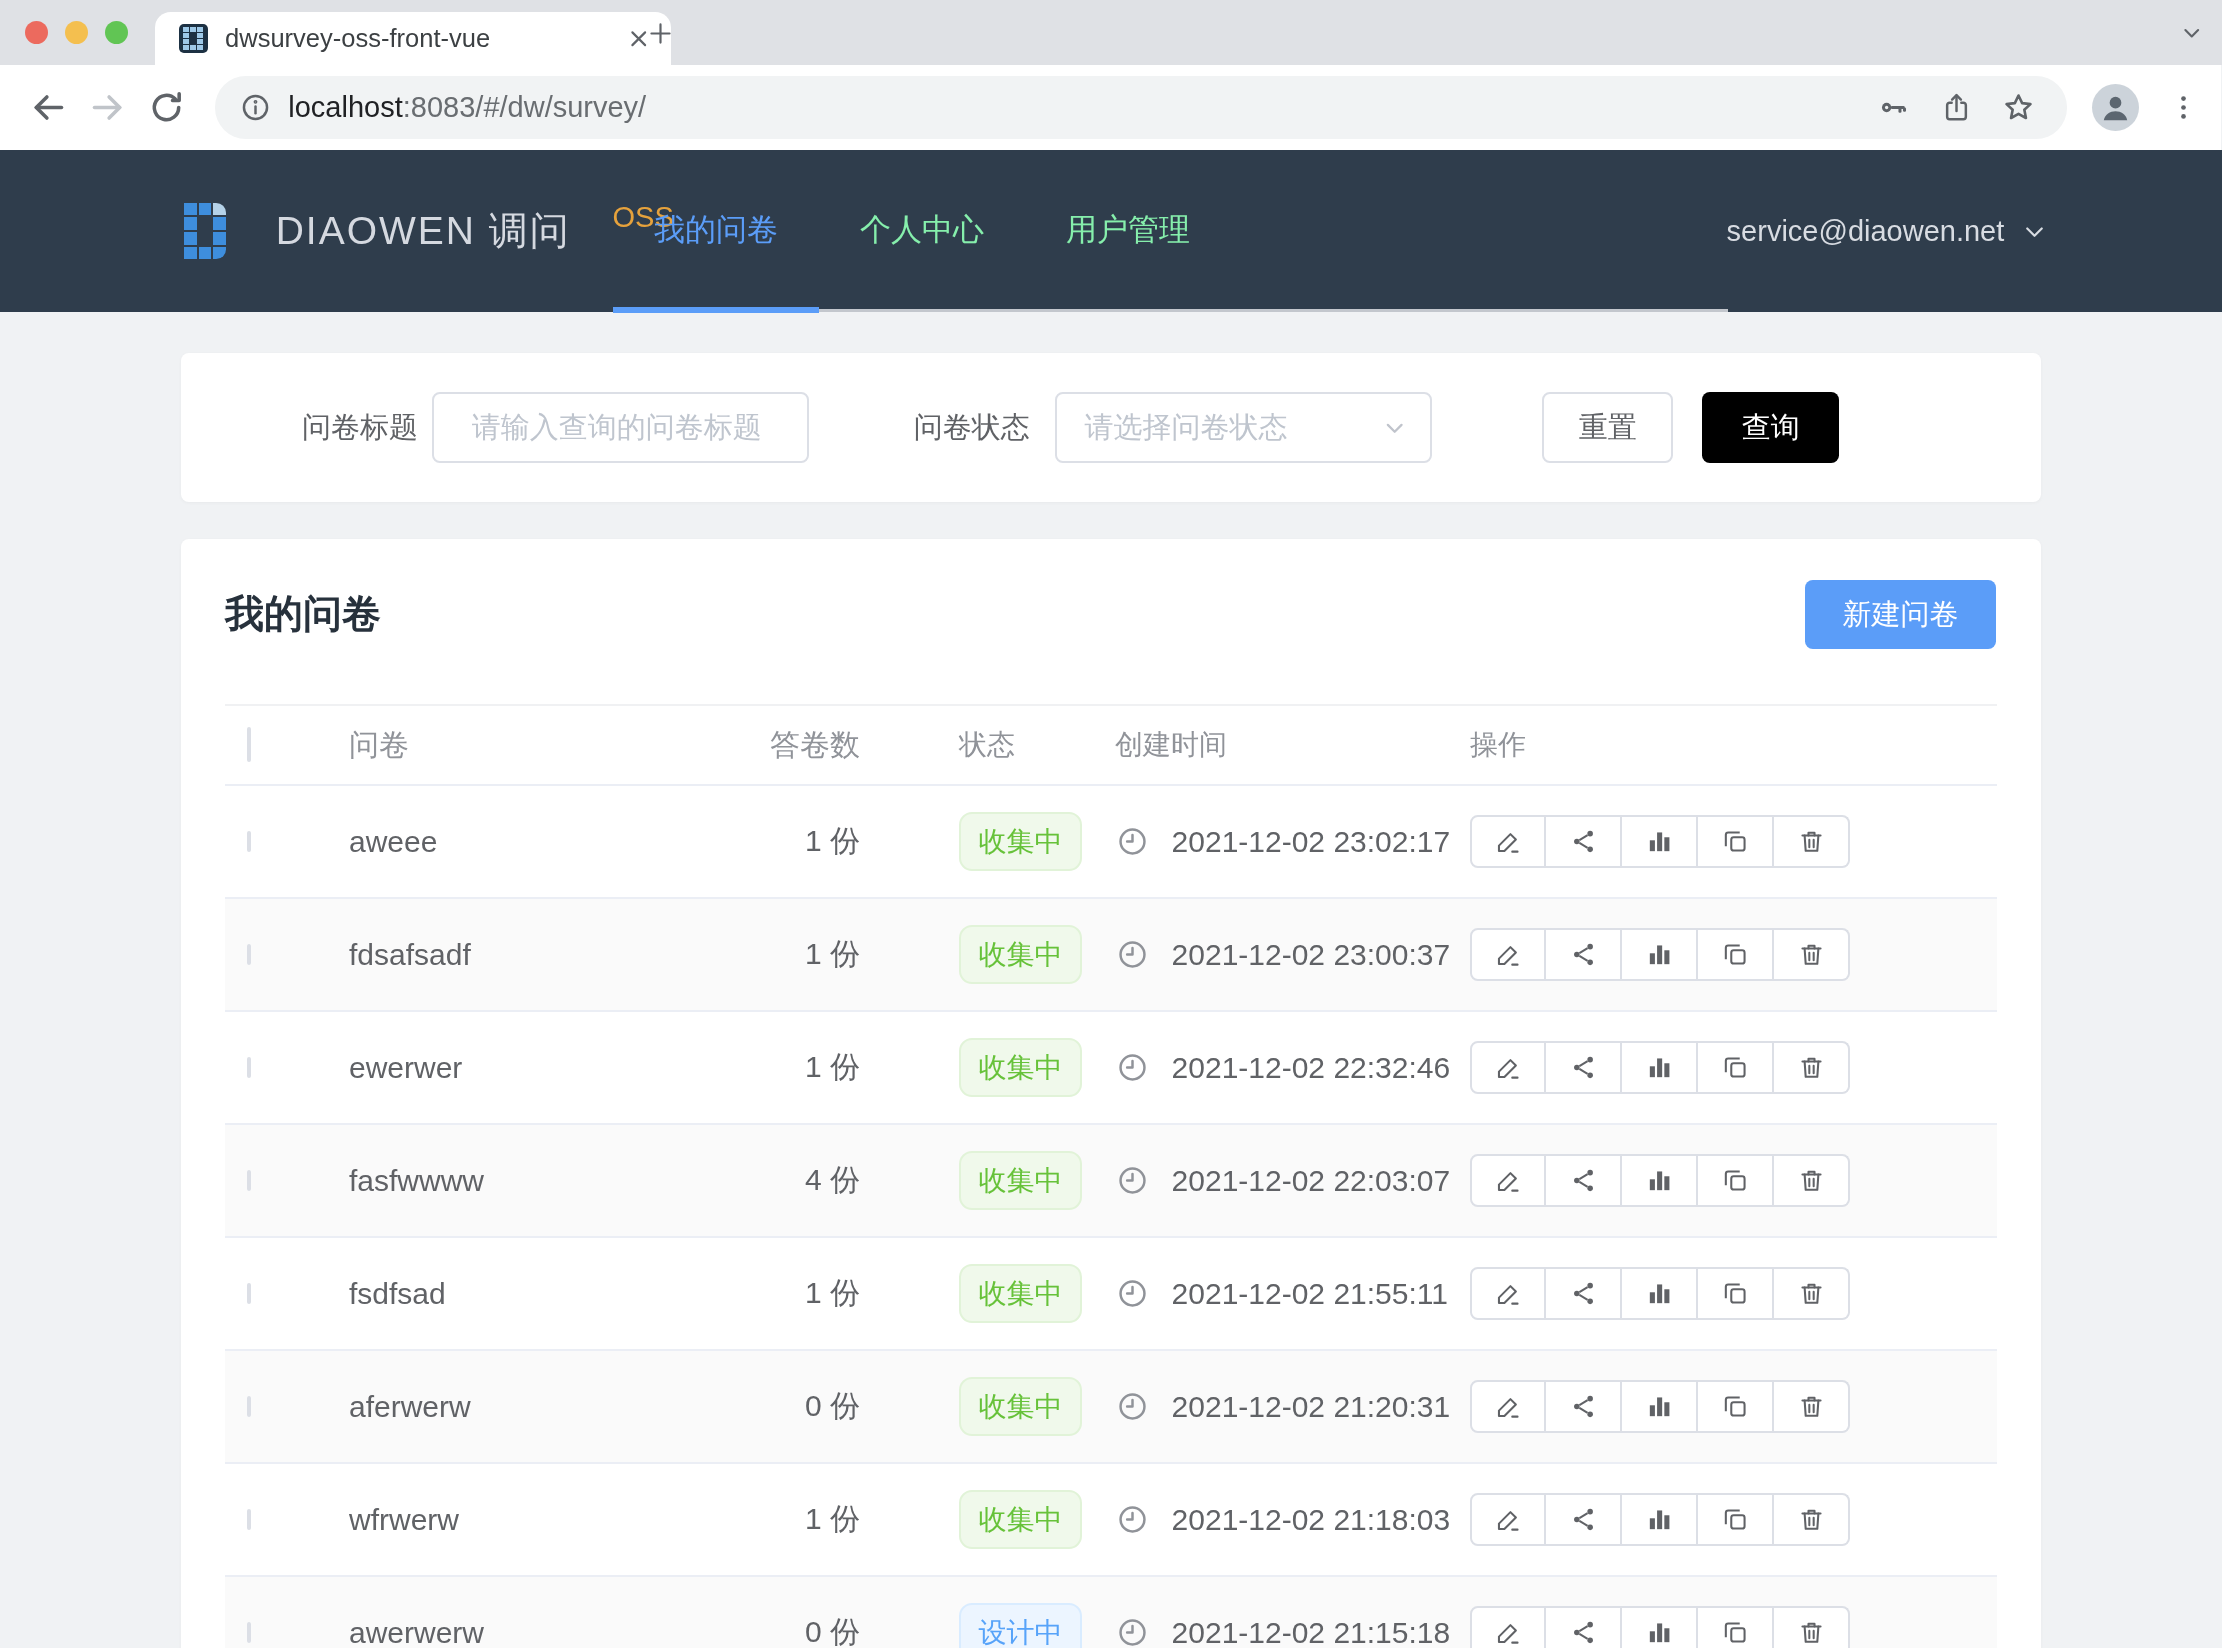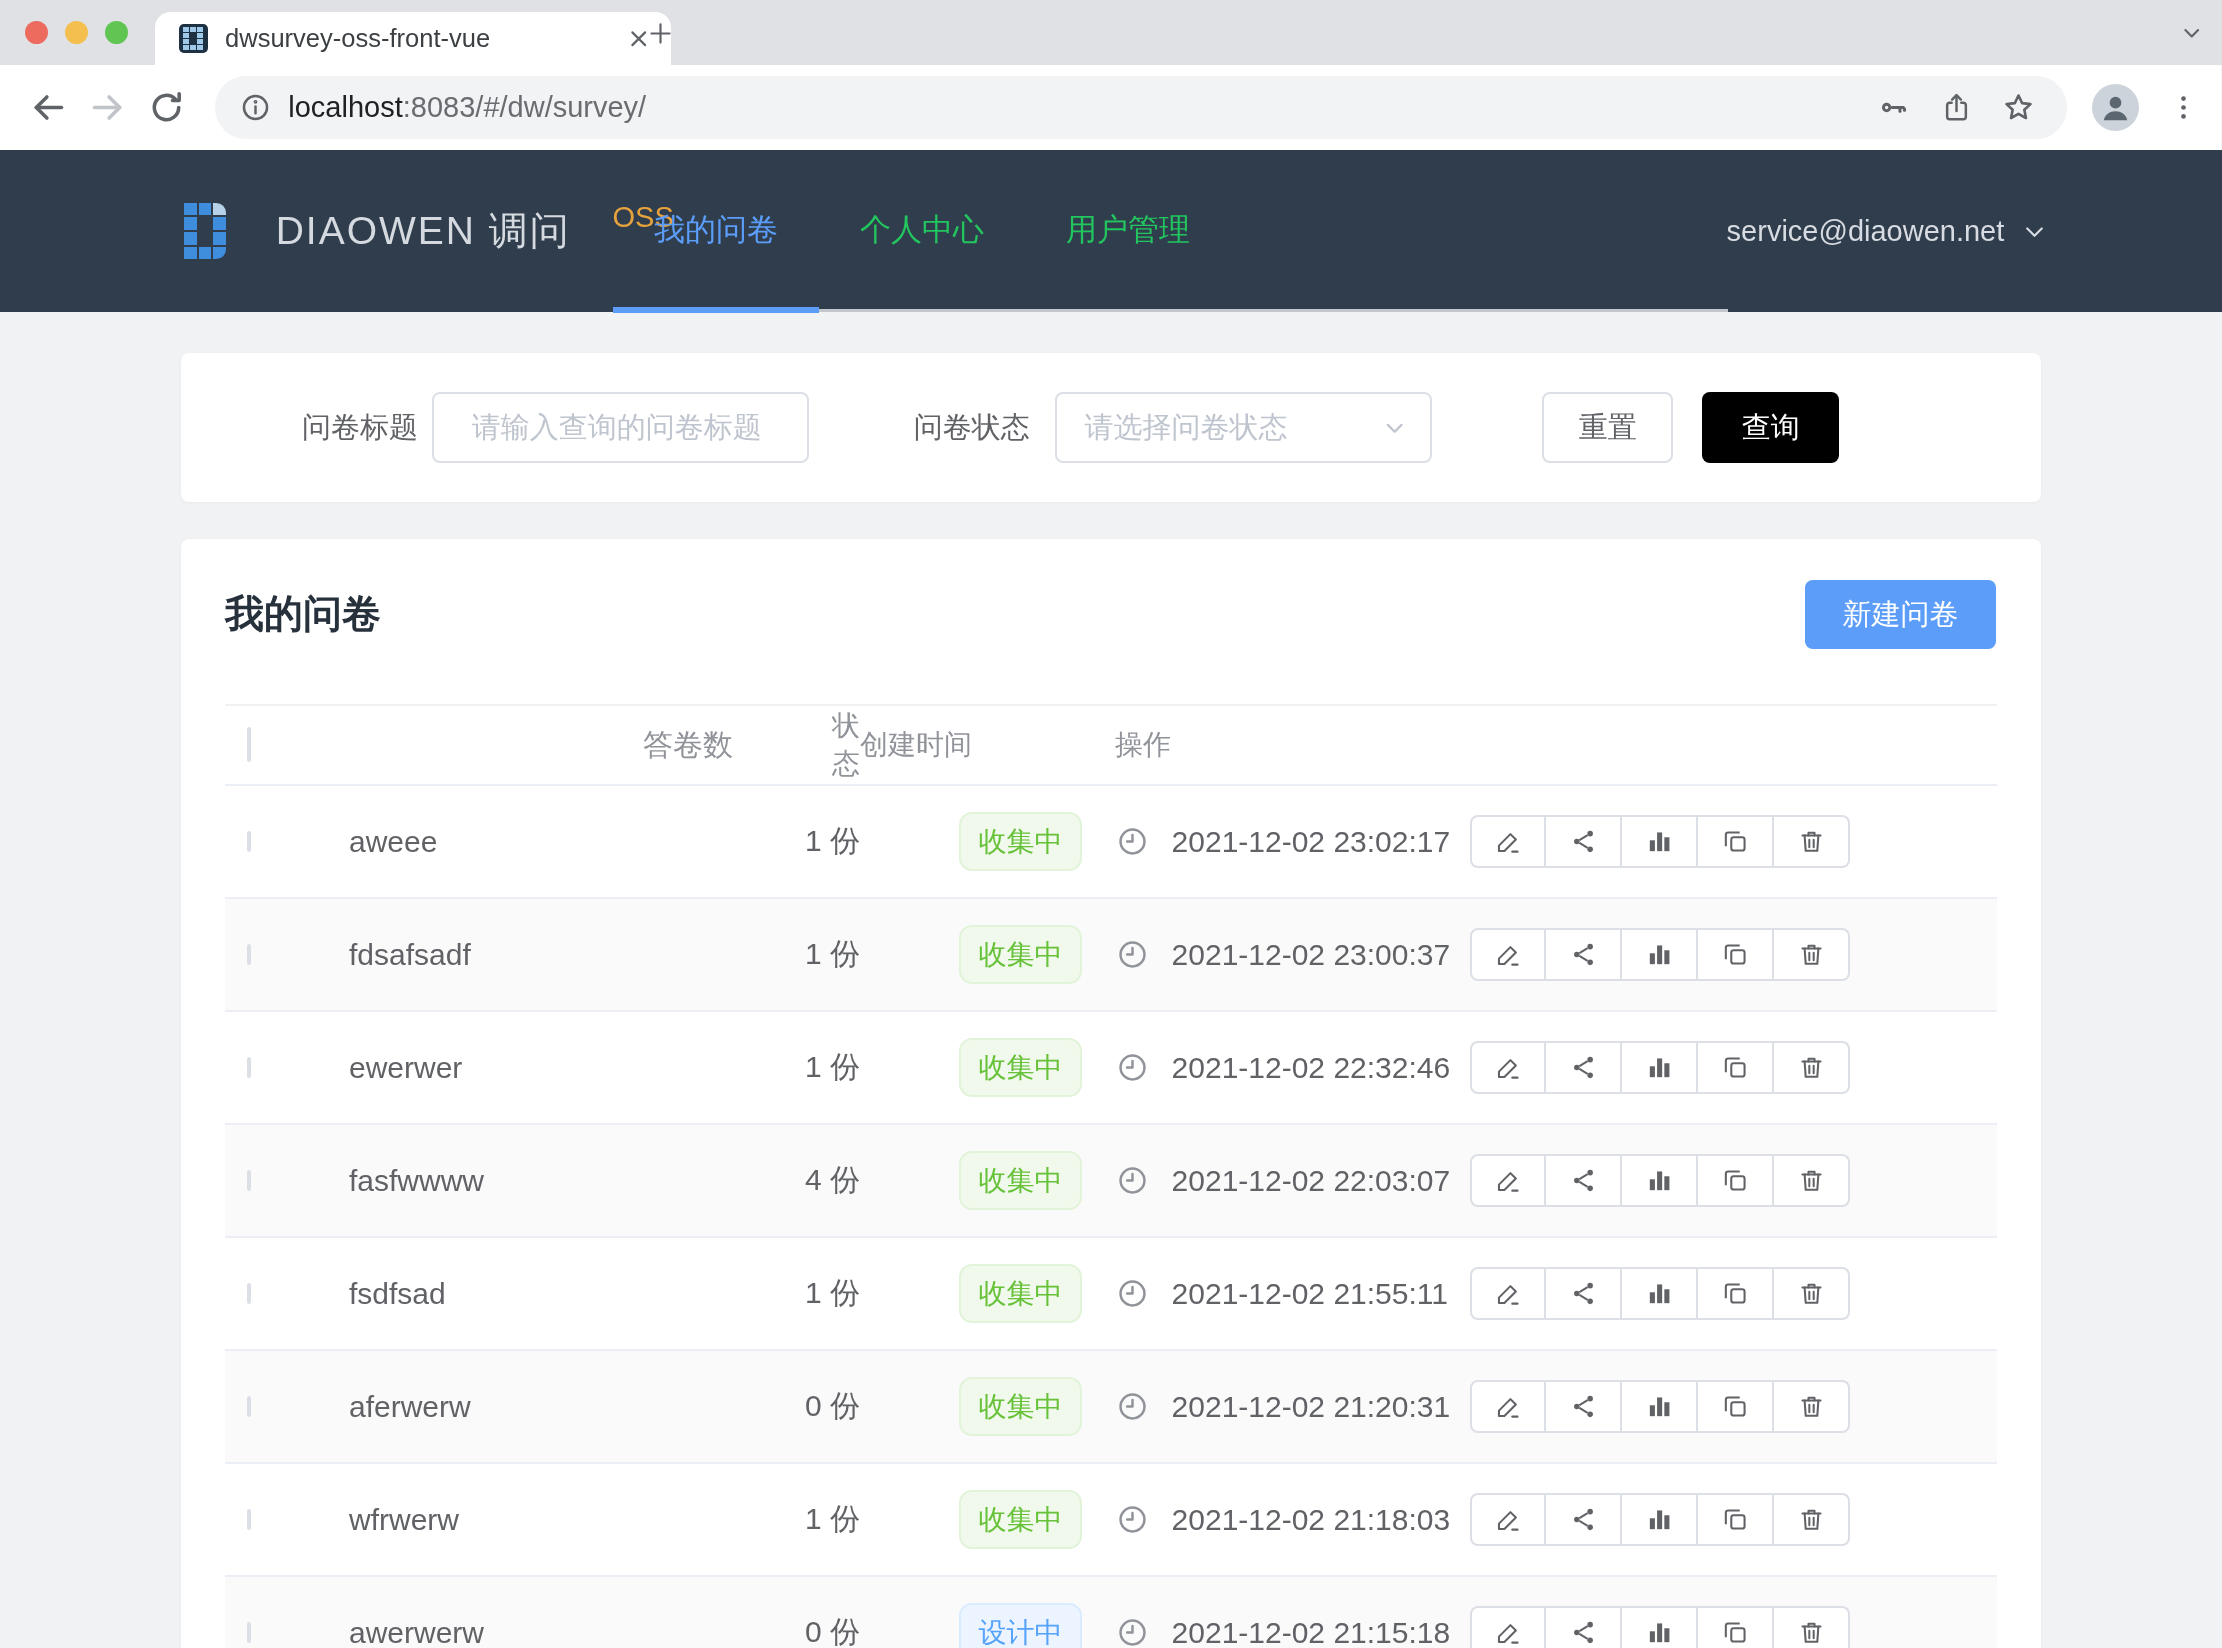--- a/index.html
+++ b/index.html
@@ -36,21 +36,21 @@
   .brand{position:absolute;left:184px;top:0;height:100%;display:flex;align-items:center;cursor:pointer;gap:28px;}
   .logo-grid{display:grid;grid-template-columns:repeat(3,12.7px);grid-template-rows:repeat(4,12.7px);gap:2px;}
   .logo-grid i{background:#3e8edd;}
   .logo-grid i.off{background:transparent;}
   .logo-grid i.lt{background:#b5d2e8;border-radius:0 9.8px 0 0;}
   .logo-grid i.rb{border-radius:0 0 9.8px 0;}
   .brand-text{margin-left:21.6px;font-size:39px;color:#d5d9e0;letter-spacing:2px;white-space:nowrap;}
   .brand-badge{margin-left:13.7px;font-size:29px;color:#e6a23c;align-self:flex-start;margin-top:51px;}
   .nav-menu{position:absolute;left:613px;top:0;width:1115px;height:100%;display:flex;
     border-bottom:3.9px solid #c3c7cd;box-sizing:border-box;}
-  .nav-item{width:206px;display:flex;align-items:center;justify-content:center;font-size:31px;color:#22c55e;
+  .nav-item{width:206px;display:flex;align-items:center;justify-content:center;font-size:31px;color:#86efac;
     position:relative;cursor:pointer;white-space:nowrap;}
   .nav-item.active{color:#5b9df8;}
   .nav-item.active::after{content:"";position:absolute;left:0;right:0;bottom:-3.9px;height:5.9px;background:#5b9df8;}
   .nav-user{position:absolute;right:174px;top:0;height:100%;display:flex;align-items:center;gap:15.7px;
     color:#d8dce2;font-size:29px;cursor:pointer;}
   
   .filter-card{position:absolute;top:353px;left:181px;width:1860px;height:149px;background:#fff;border-radius:7.8px;
     display:flex;align-items:center;box-shadow:0 1px 3.9px rgba(0,0,0,0.04);}
   .f-label{font-size:29px;color:#606266;white-space:nowrap;}
   .f-label.l1{margin-left:121px;}
@@ -254,20 +254,21 @@
   </div>
 
   <div class="main-card">
     <div class="main-head">
       <div class="page-title">我的问卷</div>
       <button class="btn-create">新建问卷</button>
     </div>
     <div class="table">
       <div class="thead">
         <div class="c-check"><span class="checkbox"></span></div>
+        <div class="c-name" style="color:#909399;">问卷</div>
         <div class="c-count" style="color:#909399;">答卷数</div>
         <div class="c-status" style="color:#909399;">状态</div>
         <div style="color:#909399;">创建时间</div>
         <div style="color:#909399;">操作</div>
       </div>
       <div id="tbody">
   <div class="trow">
     <div class="c-check"><span class="checkbox"></span></div>
     <div class="c-name">aweee</div>
     <div class="c-count">1 份</div>

